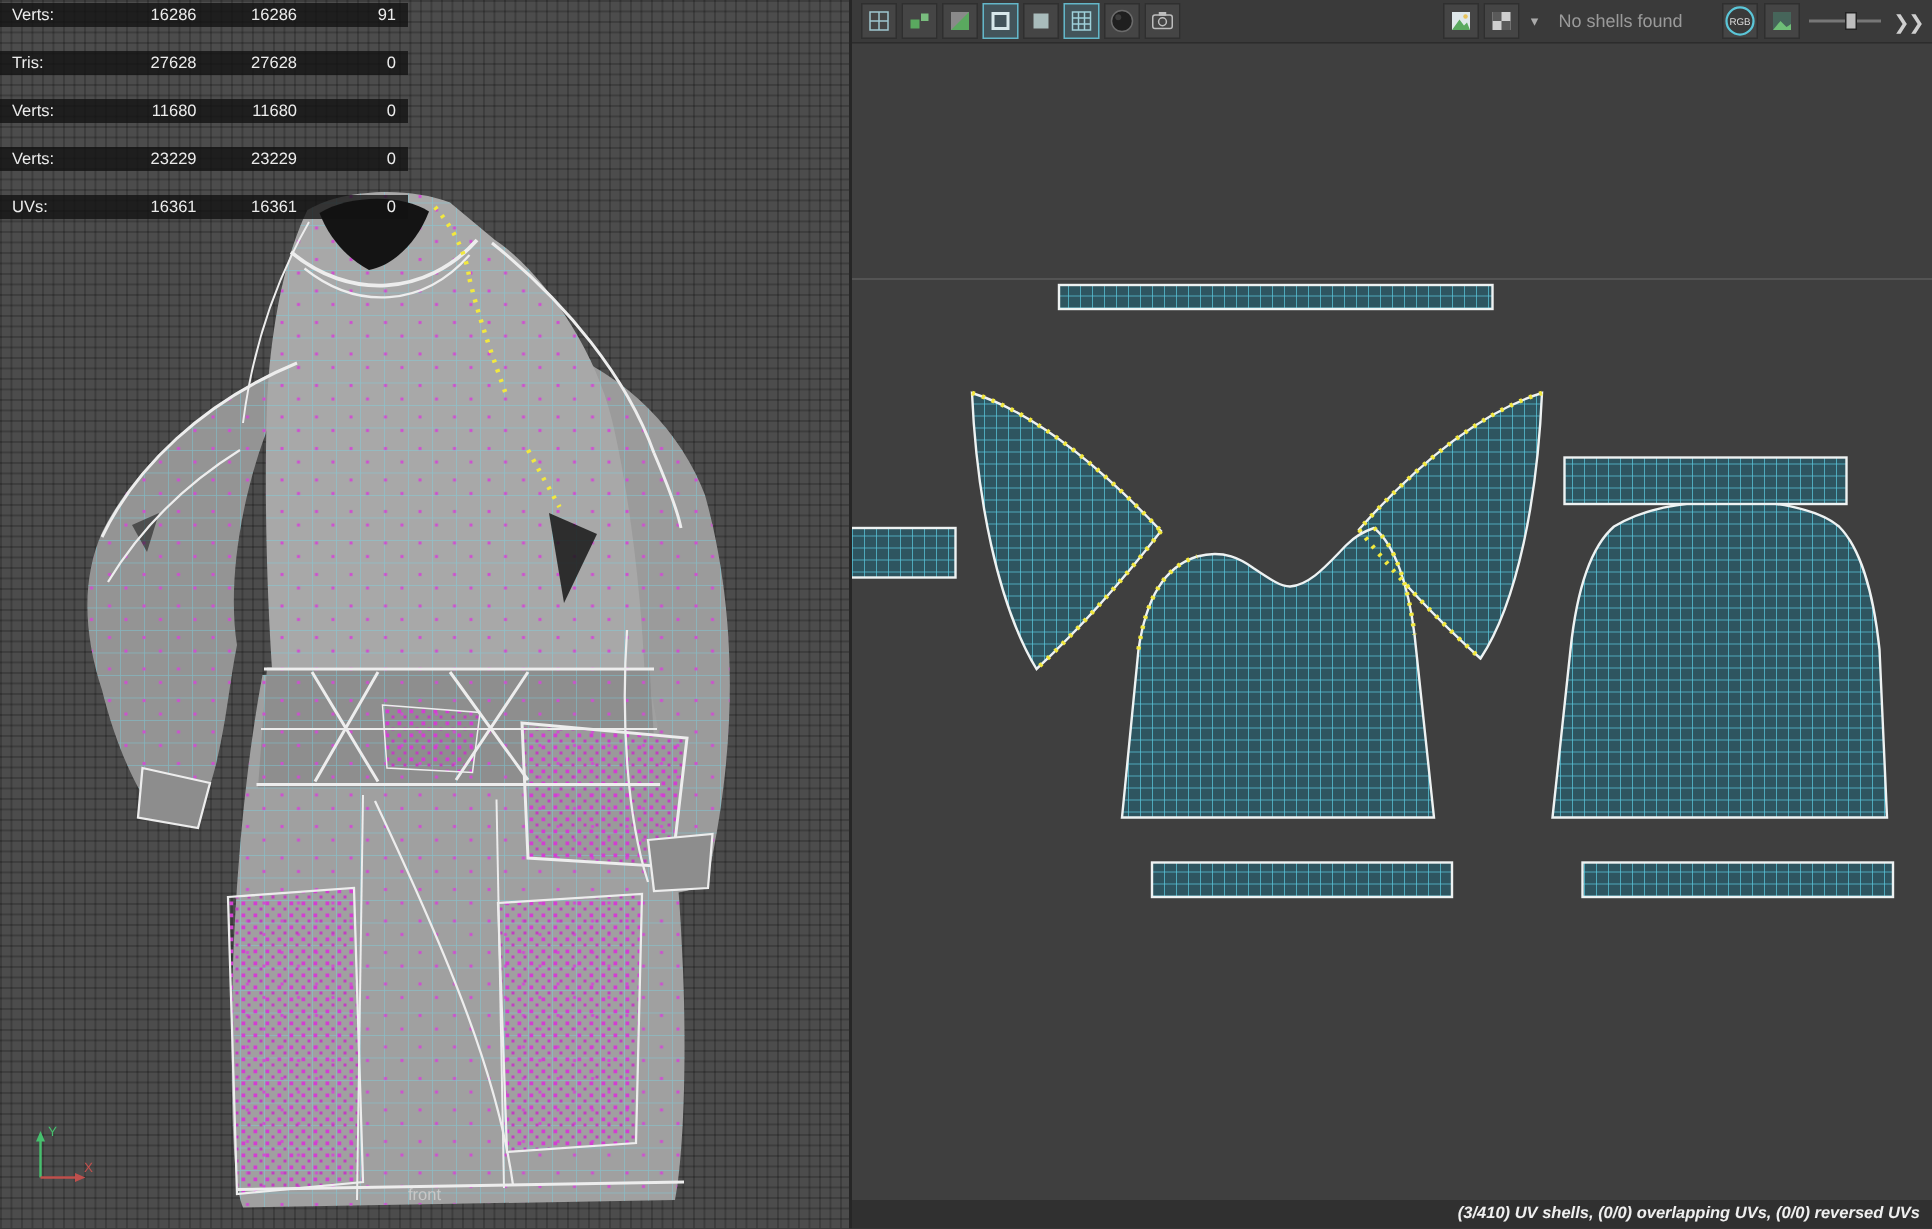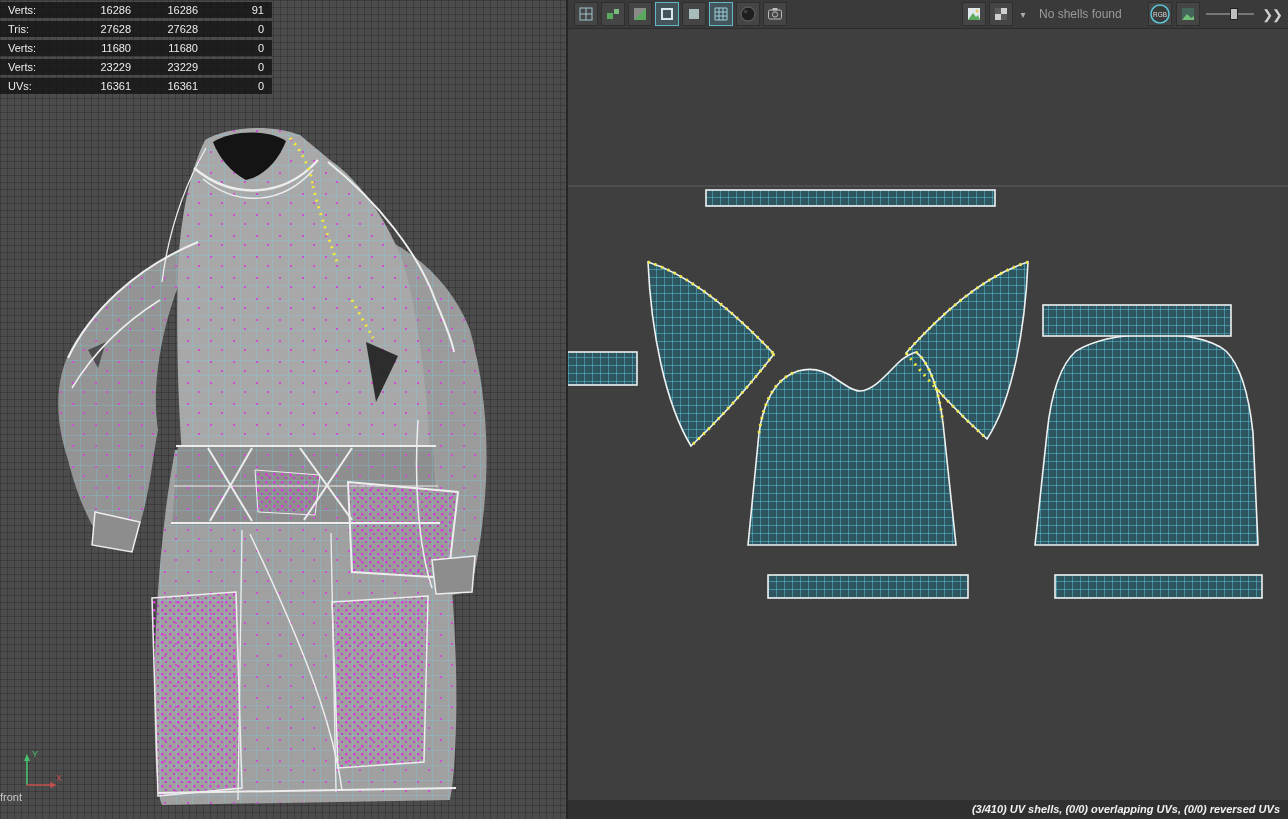--- a/index.html
+++ b/index.html
@@ -16,25 +16,25 @@
       linear-gradient(rgba(0,0,0,.20) 1px, transparent 1px),
       linear-gradient(90deg, rgba(0,0,0,.20) 1px, transparent 1px);
     background-size:7px 7px;
   }
   .scene { position:absolute; inset:0; }
 
   .hud { position:absolute; top:2px; left:0; width:272px; z-index:6; font-size:11px; color:#ececec; }
   .hud-row {
     display:grid; grid-template-columns:58px 65px 67px 66px;
     background:rgba(18,18,18,.78); height:16px; line-height:16px;
-    margin-bottom:3px; padding-left:8px;
+    margin-bottom:16px; padding-left:8px;
   }
   .hud-row span:nth-child(n+2) { text-align:right; }
 
-  .camera-label { position:absolute; left:0; right:0; bottom:16px; text-align:left;
+  .camera-label { position:absolute; left:0; right:0; bottom:16px; text-align:center;
     color:#c8c8c8; font-size:11px; z-index:5; }
 
   .axis-gizmo { position:absolute; left:12px; bottom:24px; z-index:5; }
   .axis-y-label { fill:#46c06e; font-size:9px; }
   .axis-x-label { fill:#c0504d; font-size:9px; }
 
   
   .divider { width:2px; height:819px; background:var(--divider,#262626); }
 
   

